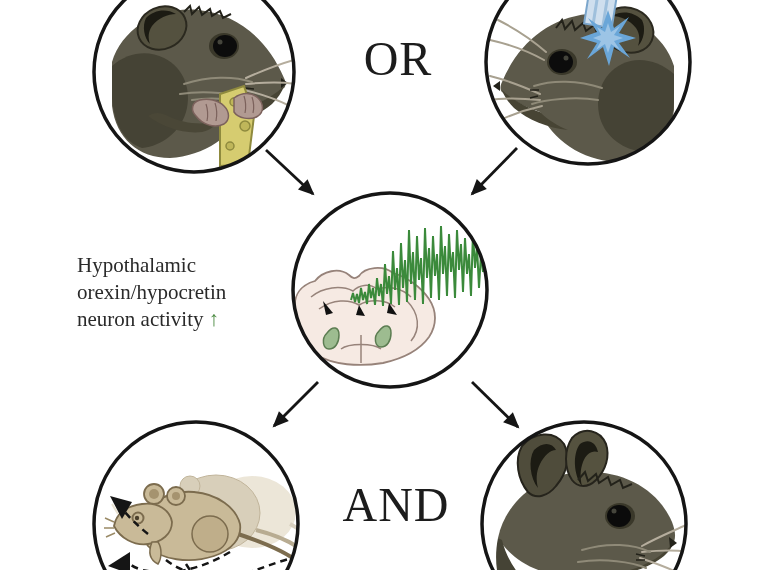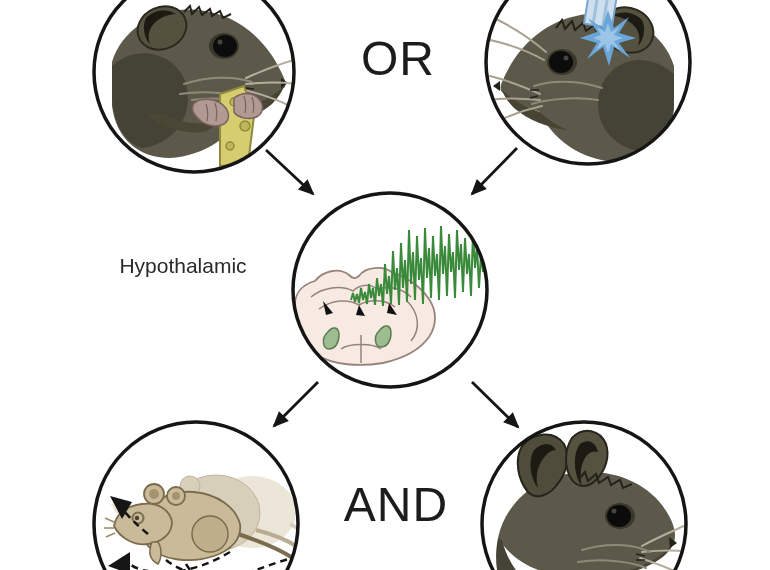--- a/index.html
+++ b/index.html
@@ -1,21 +1,21 @@
 <!DOCTYPE html>
 <html><head>
 <meta charset="utf-8">
 <style>
   html,body{margin:0;padding:0;background:#fff;}
   .canvas{position:relative;width:770px;height:570px;background:#ffffff;overflow:hidden;
-          font-family:Liberation Sans, sans-serif;}
+          font-family:Liberation Serif, serif;}
   .node{position:absolute;}
   .op{position:absolute;font-size:48px;font-weight:400;color:#1c1c1c;letter-spacing:1px;
       transform:translate(-50%,-50%);white-space:nowrap;}
-  .hlabel{position:absolute;left:77px;top:252px;width:212px;text-align:center;
+  .hlabel{position:absolute;left:77px;top:252px;width:212px;text-align:left;
           font-size:21px;line-height:27px;color:#2a2a2a;}
   .hlabel .uparrow{color:#4c8b42;font-weight:700;margin-left:5px;}
   svg{display:block;}
 </style>
 </head>
 <body>
 
 <div class="canvas">
 
   <svg width="770" height="570" style="position:absolute;left:0;top:0">
@@ -152,20 +152,22 @@
           </g>
         </g>
         <polyline fill="none" stroke="#3b8a3b" stroke-width="2" points="62,111 64,104 66,113 68,105 70,114 72,99 74,111 76,103 78,115 80,95 82,109 84,99 86,116 88,89 90,107 92,95 94,117 96,75 98,105 100,87 102,115 104,62 106,101 108,79 110,116 112,54 114,99 116,71 118,113 120,41 122,95 124,63 126,111 128,47 130,91 132,69 134,115 136,39 138,89 140,59 142,109 144,47 146,87 148,65 150,111 152,37 154,85 156,57 158,107 160,45 162,83 164,63 166,109 168,41 170,81 172,55 174,103 176,49 178,85 180,65 182,107 184,43 186,79 188,57 190,99 192,65 194,83 196,73"></polyline>
       </g>
       <circle cx="101" cy="101" r="97" fill="none" stroke="#151515" stroke-width="3.5"></circle>
     </svg>
   </div>
 
   <div class="hlabel">
     <div>Hypothalamic</div>
+    <div>orexin/hypocretin</div>
+    <div><span>neuron activity</span><span class="uparrow">↑</span></div>
   </div>
 
   <div class="node" style="left:90px;top:418px">
     <svg width="212" height="212" viewBox="0 0 212 212">
       <defs>
           <clipPath id="clipBL">
             <circle cx="106" cy="106" r="102"></circle>
           </clipPath>
         </defs>
       <circle cx="106" cy="106" r="102" fill="#ffffff"></circle>

